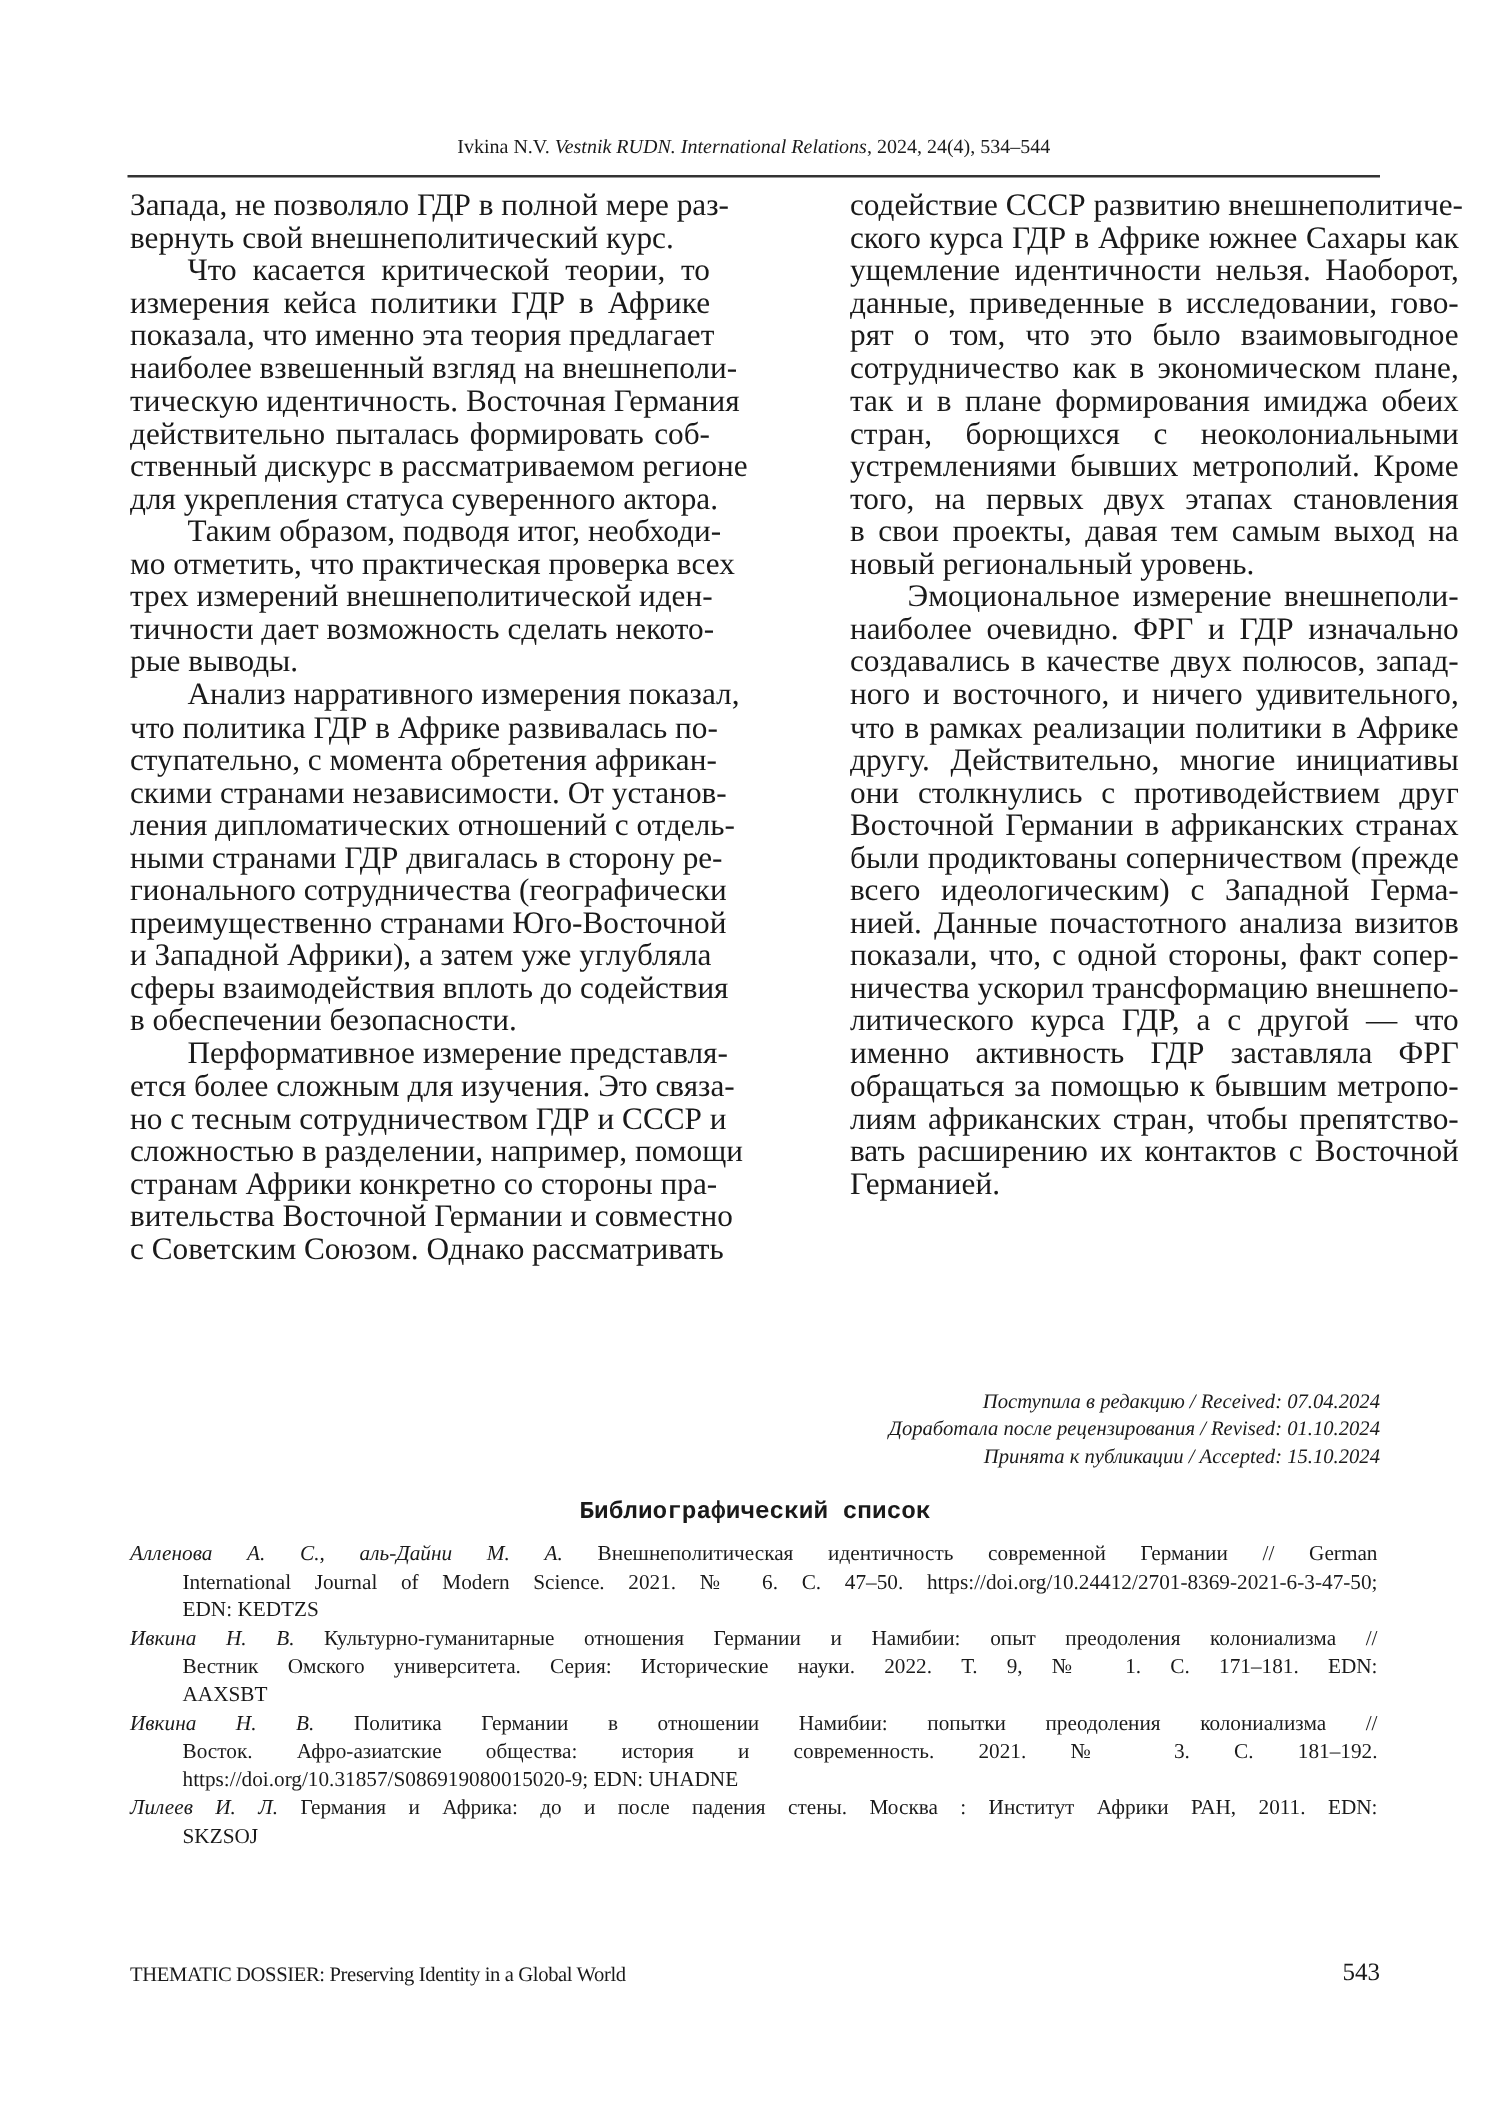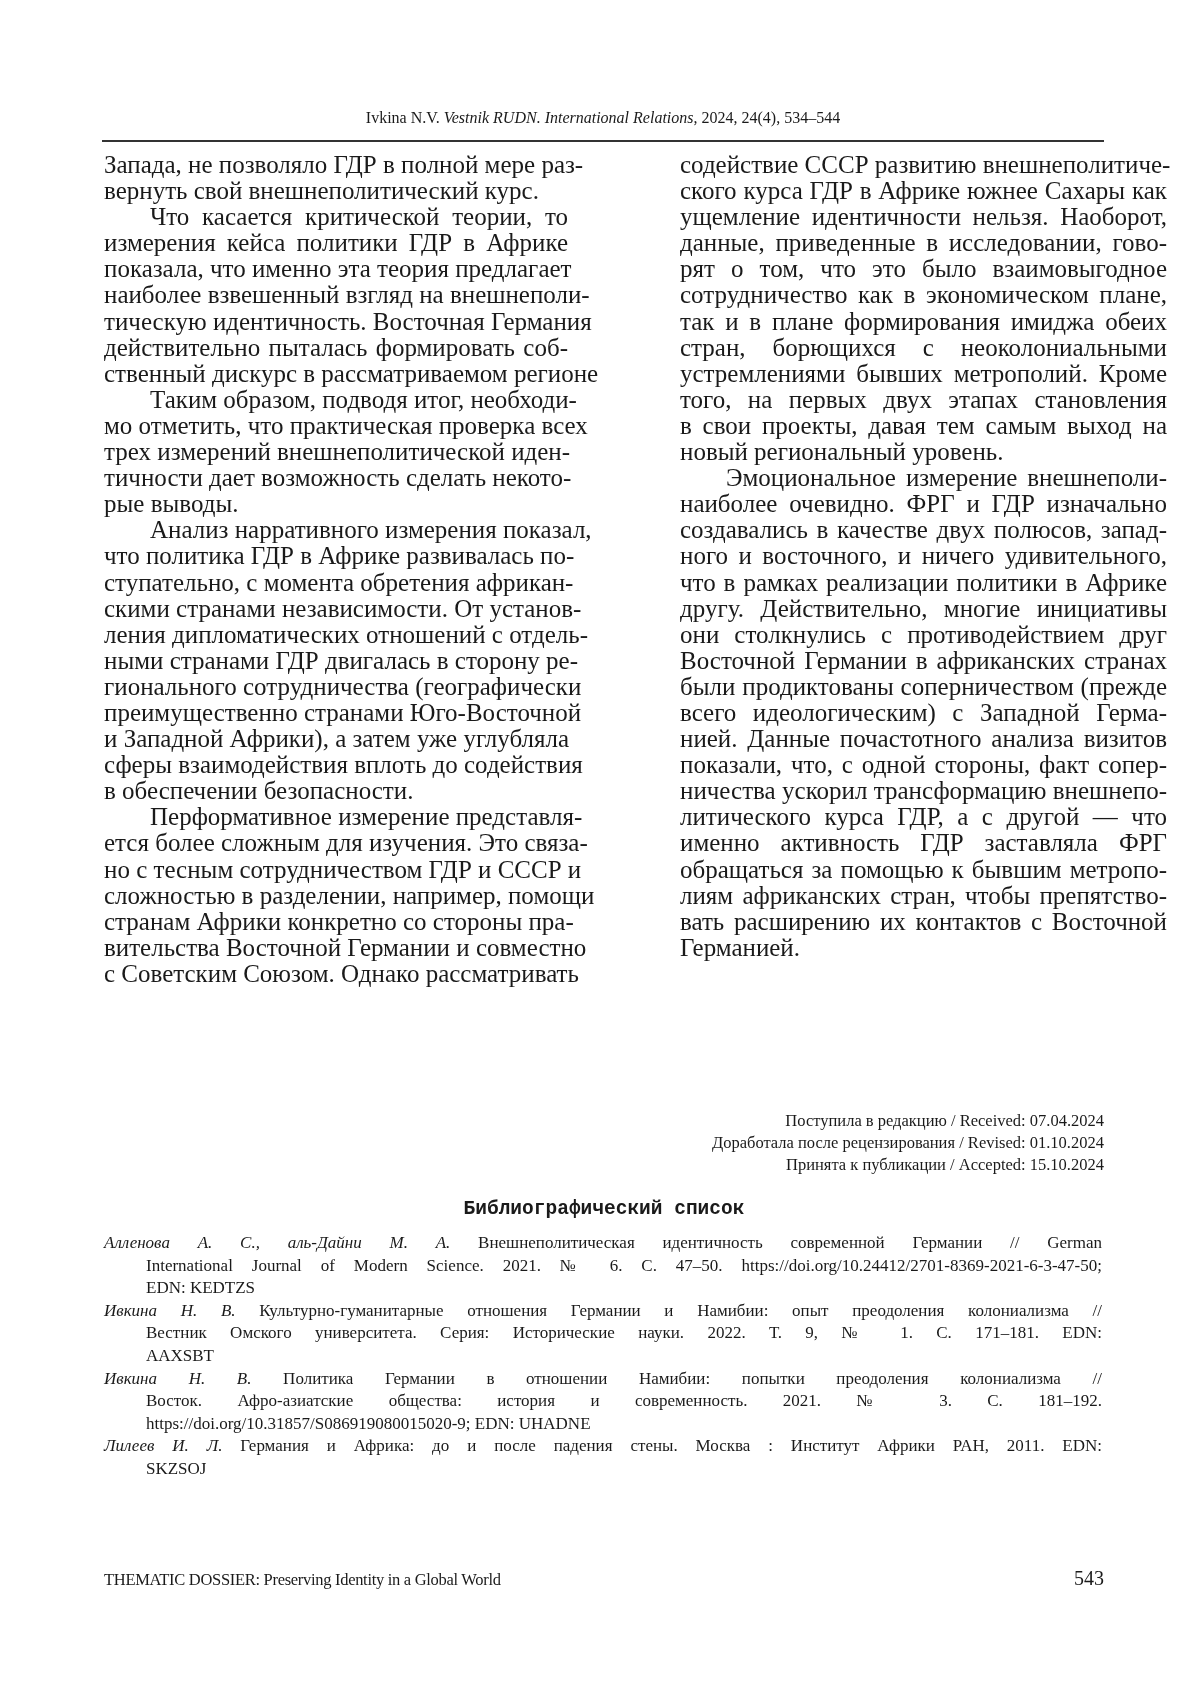--- a/index.html
+++ b/index.html
@@ -23,21 +23,21 @@
   .col.left { left: 104px; }
   .col.right { left: 636px; width: 487px; margin-left: 44px; }
   .ln {
     display: block; text-align: justify; text-align-last: justify;
     white-space: nowrap; height: 26.1px; overflow: visible;
   }
   .ln.last { text-align-last: left; }
   .ln.indent { text-indent: 46px; }
   .dates {
     position: absolute; right: 96px; top: 1110px; text-align: right;
-    font-size: 16.5px; line-height: 22px;
+    font-size: 16.5px; line-height: 22px; font-style: italic;
   }
   .biblio-title {
     position: absolute; left: 4px; width: 1200px; top: 1196px; text-align: center;
     font-family: Liberation Mono, monospace; font-weight: bold;
     font-size: 19.5px; line-height: 26px;
   }
   .biblio {
     position: absolute; left: 104px; width: 998px; top: 1232px;
     font-size: 17px; line-height: 22.6px;
   }
@@ -66,20 +66,21 @@
 <div class="col left" id="left-col">
     <span class="ln">Запада, не позволяло ГДР в полной мере раз-</span>
     <span class="ln last">вернуть свой внешнеполитический курс.</span>
     <span class="ln indent">Что касается критической теории, то</span>
     <span class="ln">измерения кейса политики ГДР в Африке</span>
     <span class="ln">показала, что именно эта теория предлагает</span>
     <span class="ln">наиболее взвешенный взгляд на внешнеполи-</span>
     <span class="ln">тическую идентичность. Восточная Германия</span>
     <span class="ln">действительно пыталась формировать соб-</span>
     <span class="ln">ственный дискурс в рассматриваемом регионе</span>
+    <span class="ln last">для укрепления статуса суверенного актора.</span>
     <span class="ln indent">Таким образом, подводя итог, необходи-</span>
     <span class="ln">мо отметить, что практическая проверка всех</span>
     <span class="ln">трех измерений внешнеполитической иден-</span>
     <span class="ln">тичности дает возможность сделать некото-</span>
     <span class="ln last">рые выводы.</span>
     <span class="ln indent">Анализ нарративного измерения показал,</span>
     <span class="ln">что политика ГДР в Африке развивалась по-</span>
     <span class="ln">ступательно, с момента обретения африкан-</span>
     <span class="ln">скими странами независимости. От установ-</span>
     <span class="ln">ления дипломатических отношений с отдель-</span>

